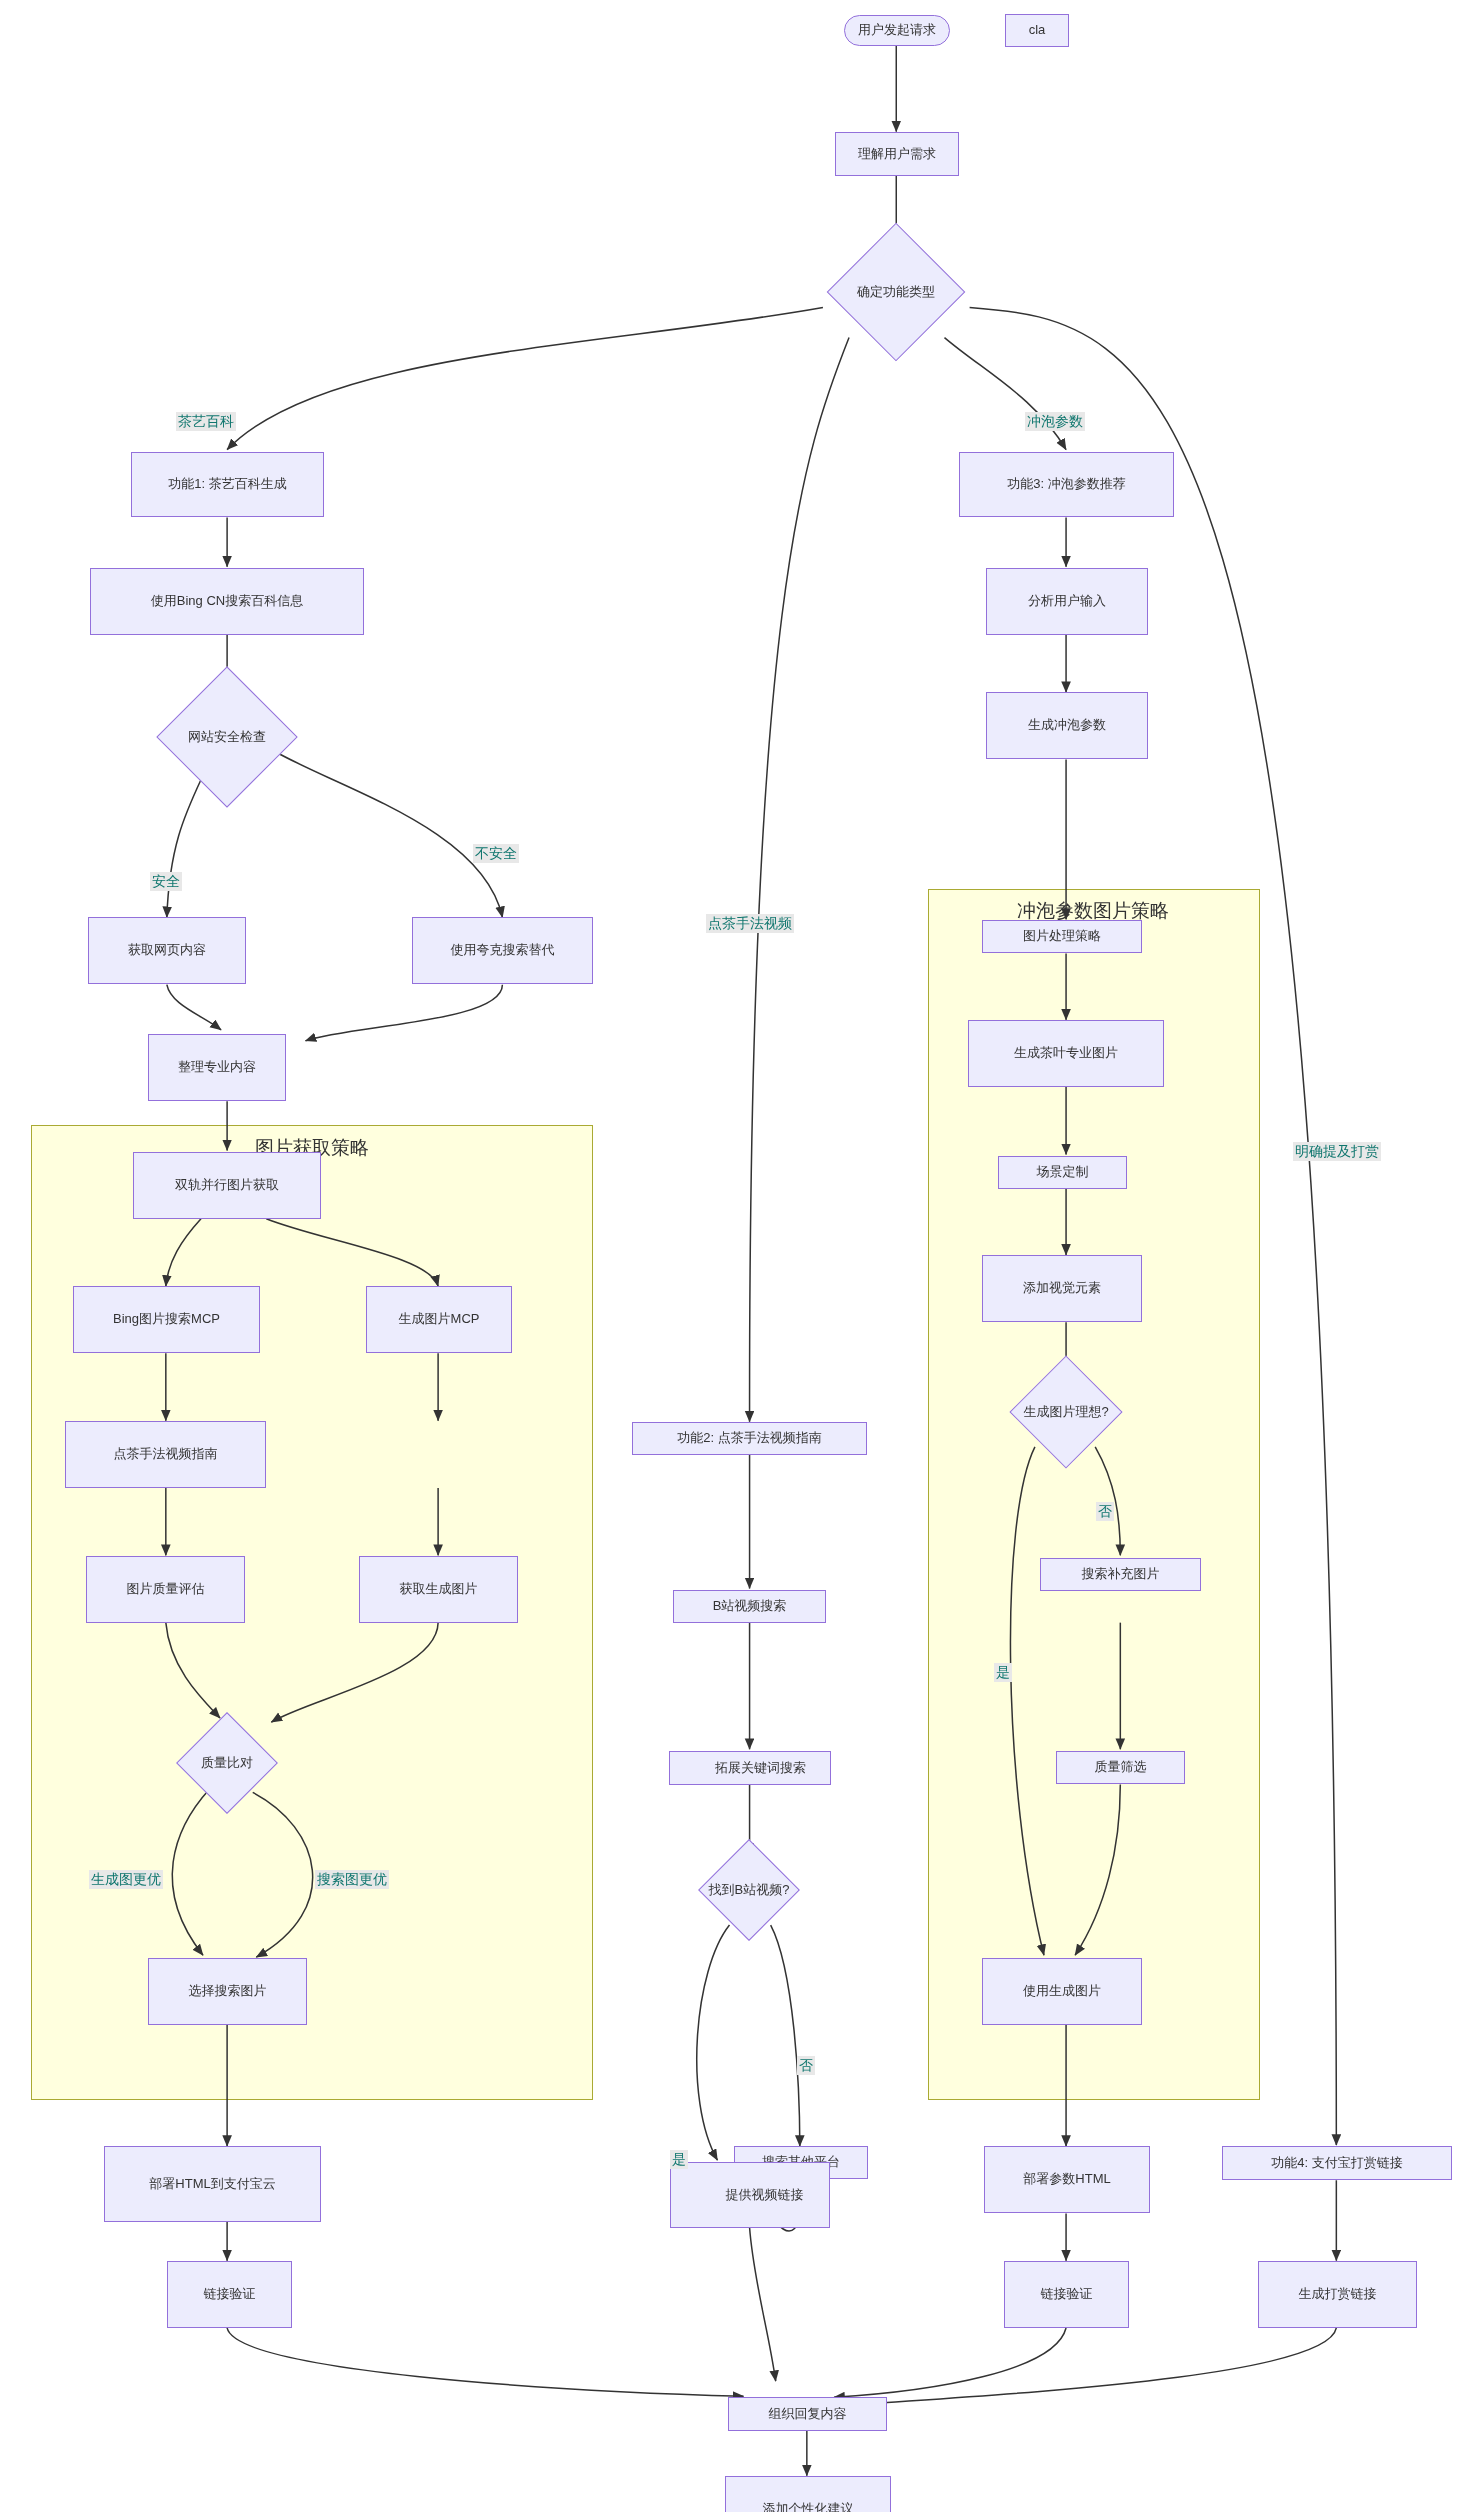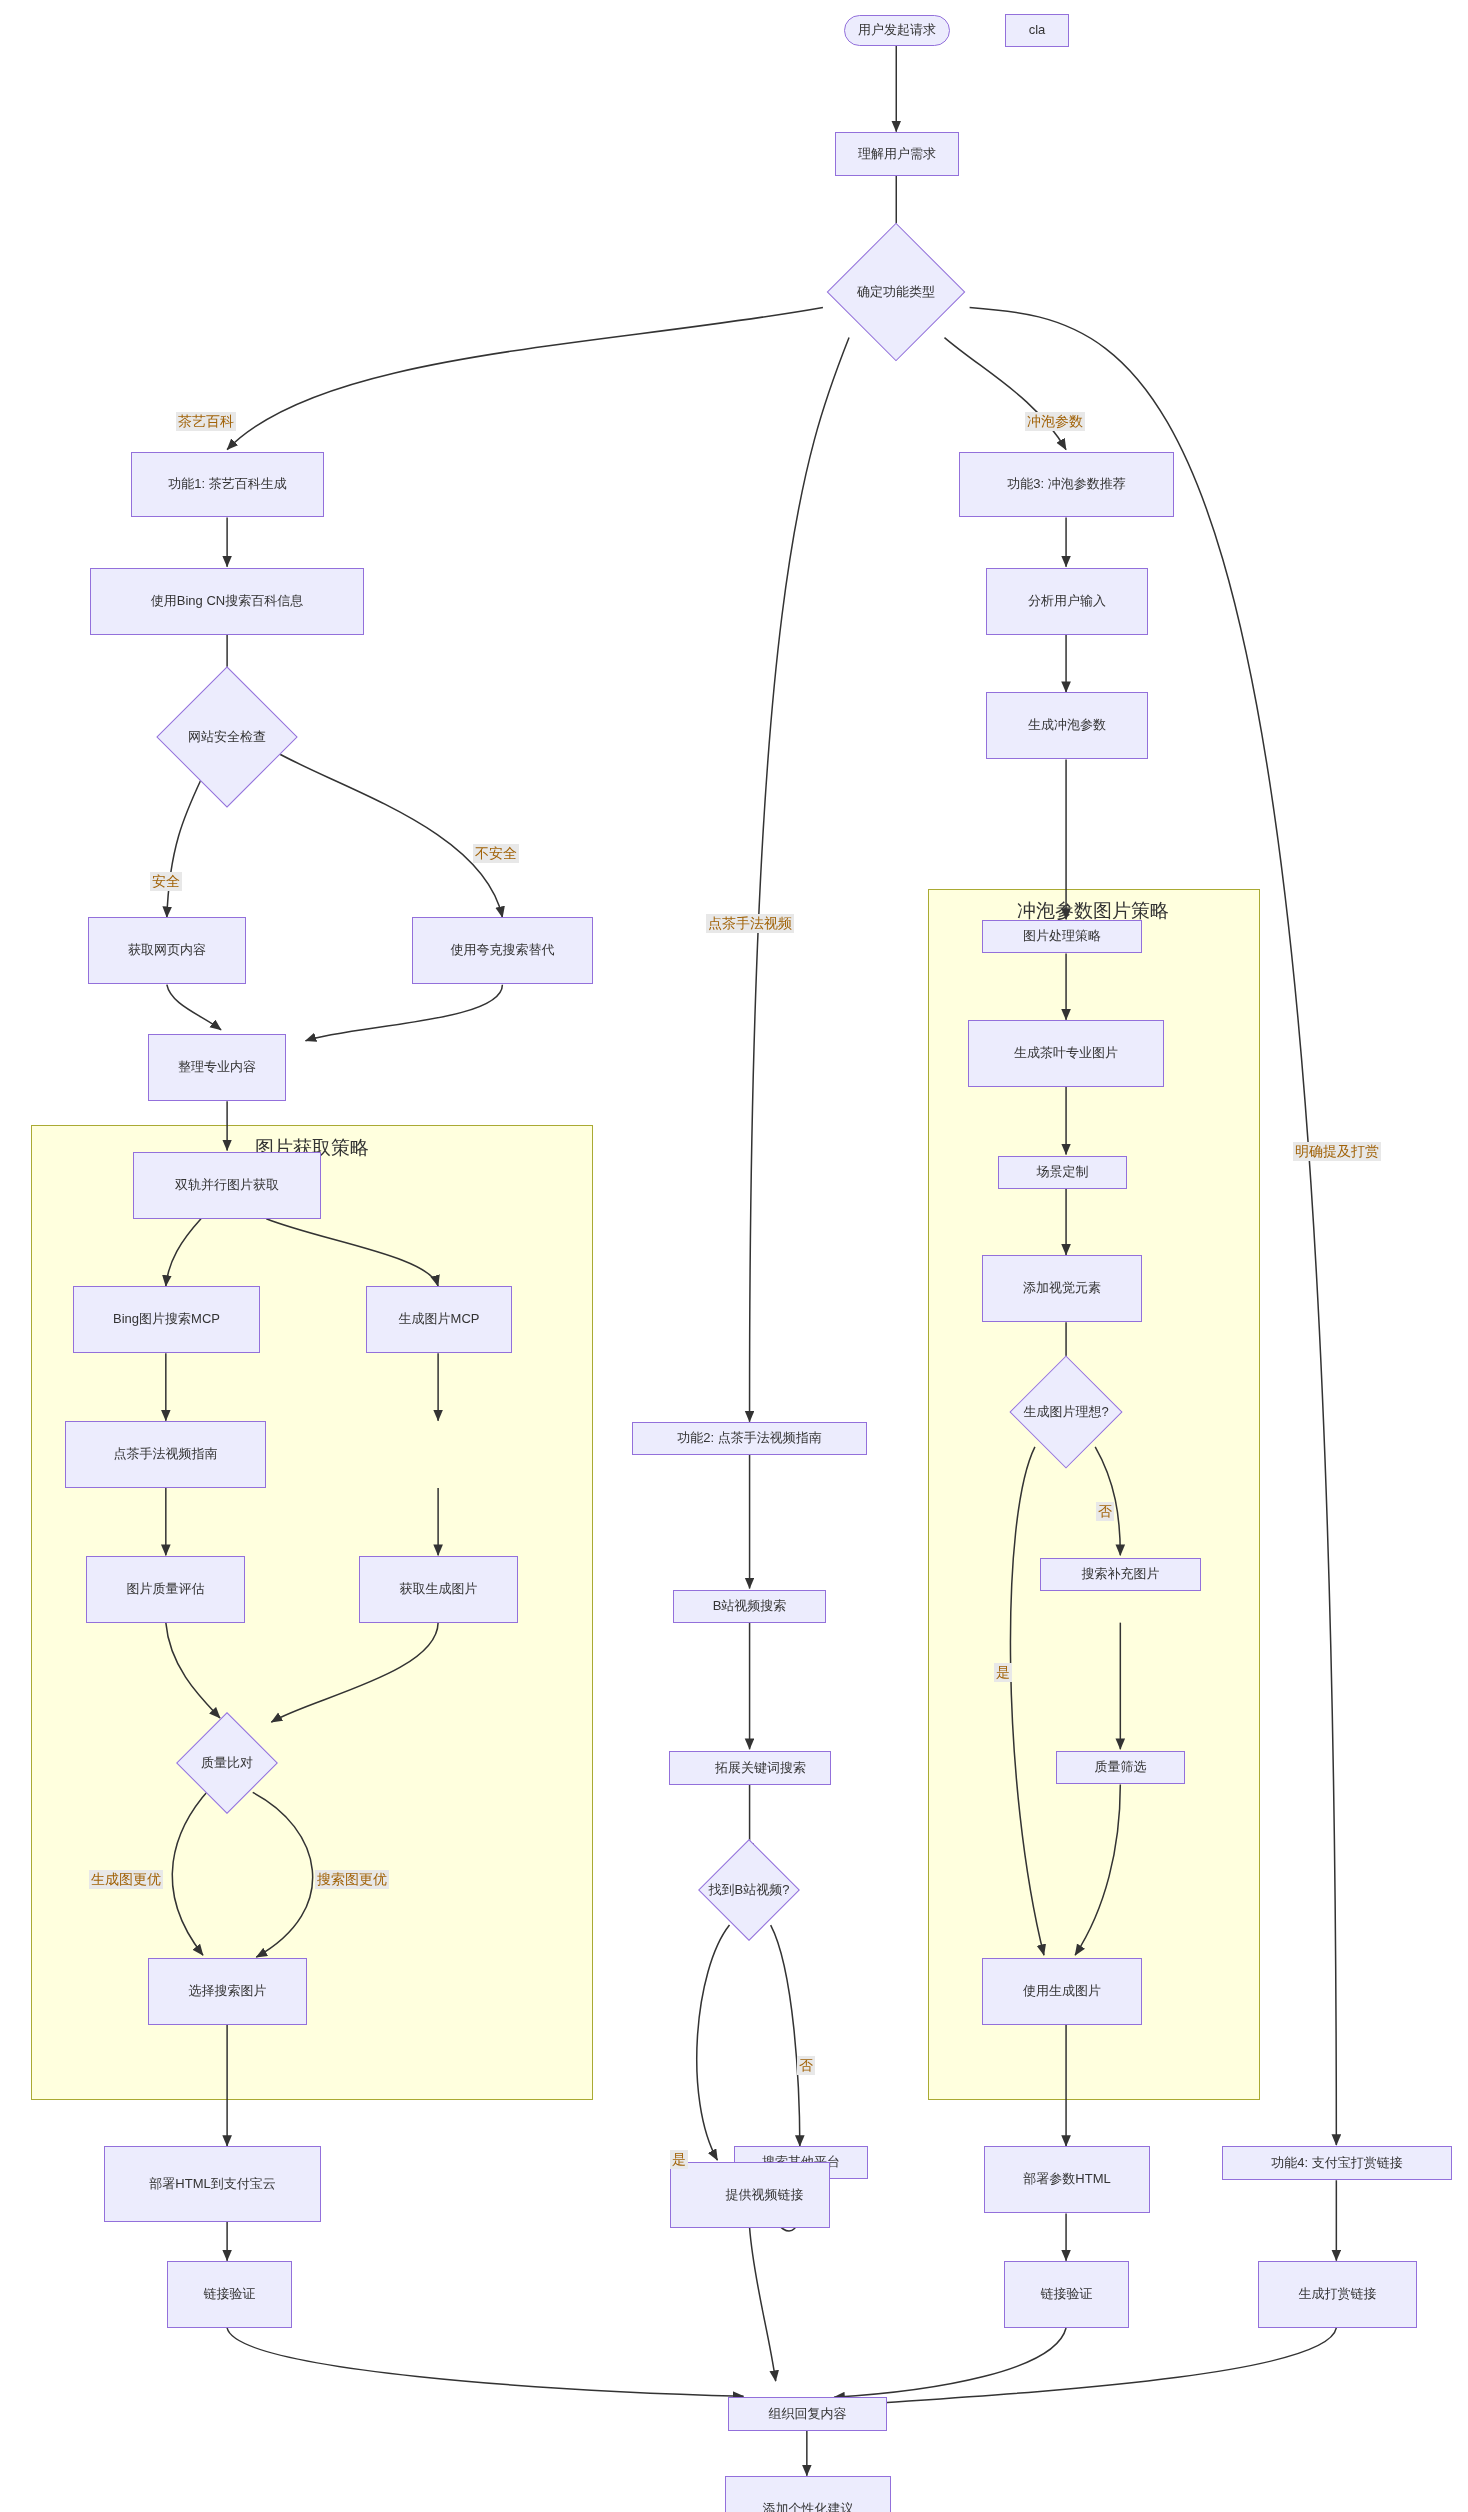--- a/index.html
+++ b/index.html
@@ -15,21 +15,21 @@
   .node{position:absolute;box-sizing:border-box;background:#ececfd;border:1px solid #9370db;
         display:flex;align-items:center;justify-content:center;text-align:center;
         font-size:13px;color:#333333;line-height:1.25;padding:0 7px;}
   .node.round{border-radius:30px;}
   .node.diamond{background:transparent;border:none;padding:0;}
   .diamond .dshape{position:absolute;left:0;top:0;width:100%;height:100%;
         background:#ececfd;border:1px solid #9370db;box-sizing:border-box;
         transform:rotate(45deg);}
   .diamond .dlabel{position:relative;z-index:2;white-space:nowrap;}
 
-  .elabel{position:absolute;font-size:14px;color:#a16207;background:#e8e8e8;
+  .elabel{position:absolute;font-size:14px;color:#0f766e;background:#e8e8e8;
           padding:0.5px 2px;white-space:nowrap;transform:translateX(-50%);}
 </style>
 </head>
 <body>
 
 <div id="canvas">
 
   <div class="sub" style="left:31px; top:1125px; width:562px; height:975px;"></div>
   <div class="sub-title" style="left:312px; top:1135px;">图片获取策略</div>
 

